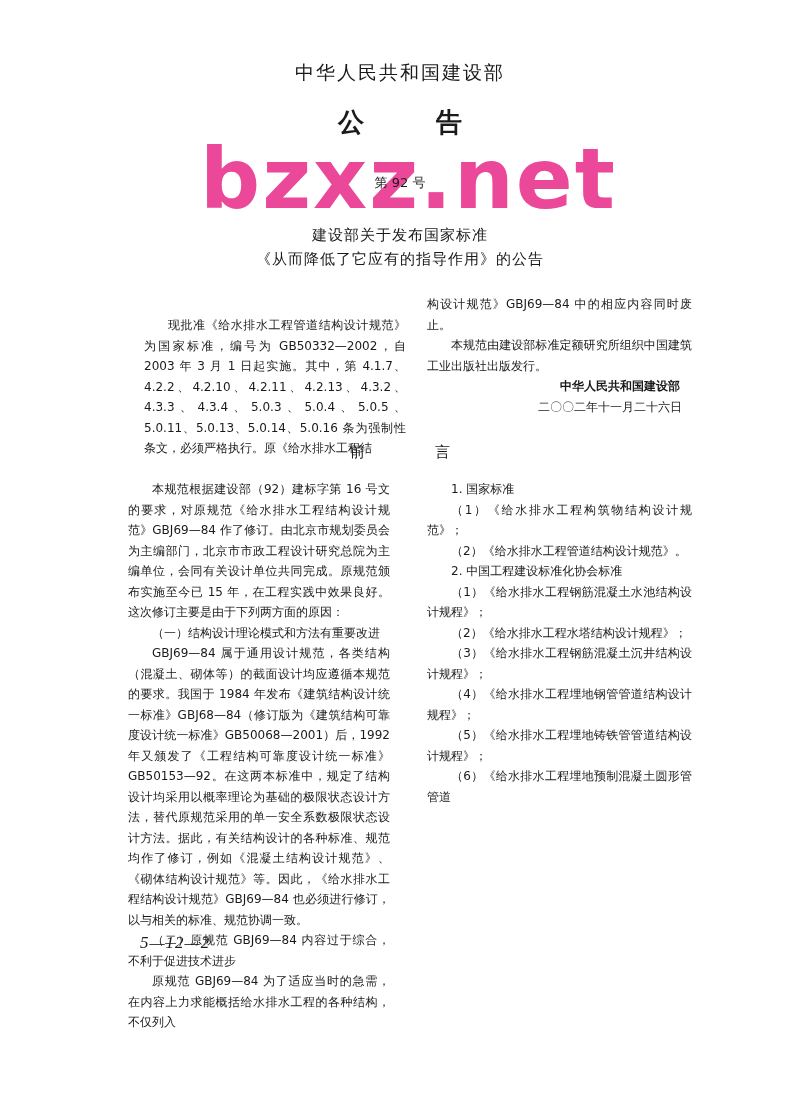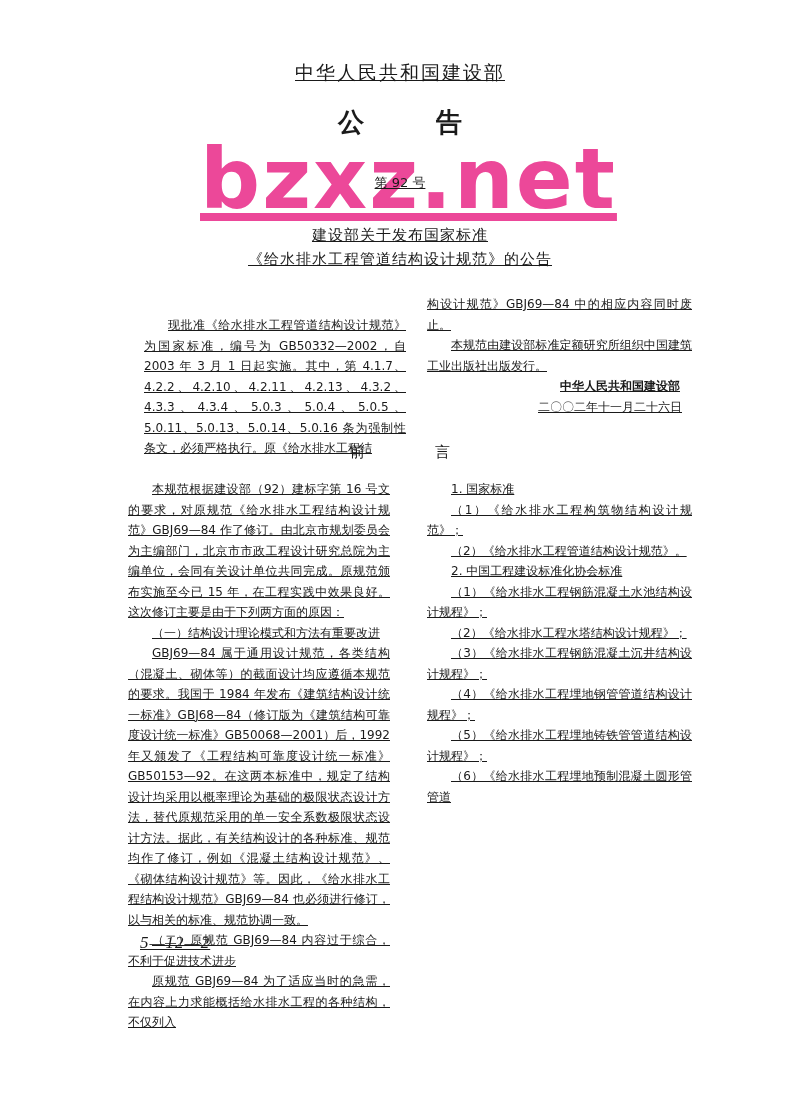--- a/index.html
+++ b/index.html
@@ -1,18 +1,18 @@
 <!DOCTYPE html>
 <html><head>
 <meta charset="utf-8">
 <style>
   html, body { margin: 0; padding: 0; background: #ffffff; }
   body { width: 800px; height: 1102px; position: relative; overflow: hidden; color: #1a1a1a;
          font-family: "DejaVu Sans", "Liberation Sans", sans-serif; }
-  .abs { position: absolute; text-decoration: underline; }
+  .abs { position: absolute; }
   .center { left: 0; width: 800px; text-align: center; }
   .ministry { top: 60px; font-size: 19px; letter-spacing: 2px; }
   .notice-title { top: 105px; font-size: 26px; font-weight: bold; letter-spacing: 0; }
   .notice-title span { display: inline-block; }
   .notice-title .gap { width: 72px; }
   .watermark { top: 130px; left: 200px; font-size: 84px; font-weight: bold; color: #ec4899;
                font-family: "DejaVu Sans", sans-serif; letter-spacing: 2px; z-index: 0; }
   .number { top: 174px; font-size: 13px; z-index: 1; }
   .subhead1 { top: 226px; font-size: 15px; letter-spacing: 1px; }
   .subhead2 { top: 250px; font-size: 15px; letter-spacing: 1px; }
@@ -40,21 +40,21 @@
 
 <div class="abs center ministry">中华人民共和国建设部</div>
 
 <div class="abs center notice-title">
   <span>公</span><span class="gap"></span><span>告</span>
 </div>
 
 <div class="abs center number">第 92 号</div>
 
 <div class="abs center subhead1">建设部关于发布国家标准</div>
-<div class="abs center subhead2">《给水排水工程管道结构设计规范》的公告</div>
+<div class="abs center subhead2">《从而降低了它应有的指导作用》的公告</div>
 
 <div class="abs col ann-left">
   <p class="indent">现批准《给水排水工程管道结构设计规范》为国家标准，编号为 GB50332—2002，自 2003 年 3 月 1 日起实施。其中，第 4.1.7、4.2.2、4.2.10、4.2.11、4.2.13、4.3.2、4.3.3、4.3.4、5.0.3、5.0.4、5.0.5、5.0.11、5.0.13、5.0.14、5.0.16 条为强制性条文，必须严格执行。原《给水排水工程结</p>
 </div>
 
 <div class="abs col ann-right">
   <p>构设计规范》GBJ69—84 中的相应内容同时废止。</p>
   <p class="indent">本规范由建设部标准定额研究所组织中国建筑工业出版社出版发行。</p>
   <p class="sign sign-org">中华人民共和国建设部</p>
   <p class="sign sign-date">二〇〇二年十一月二十六日</p>

